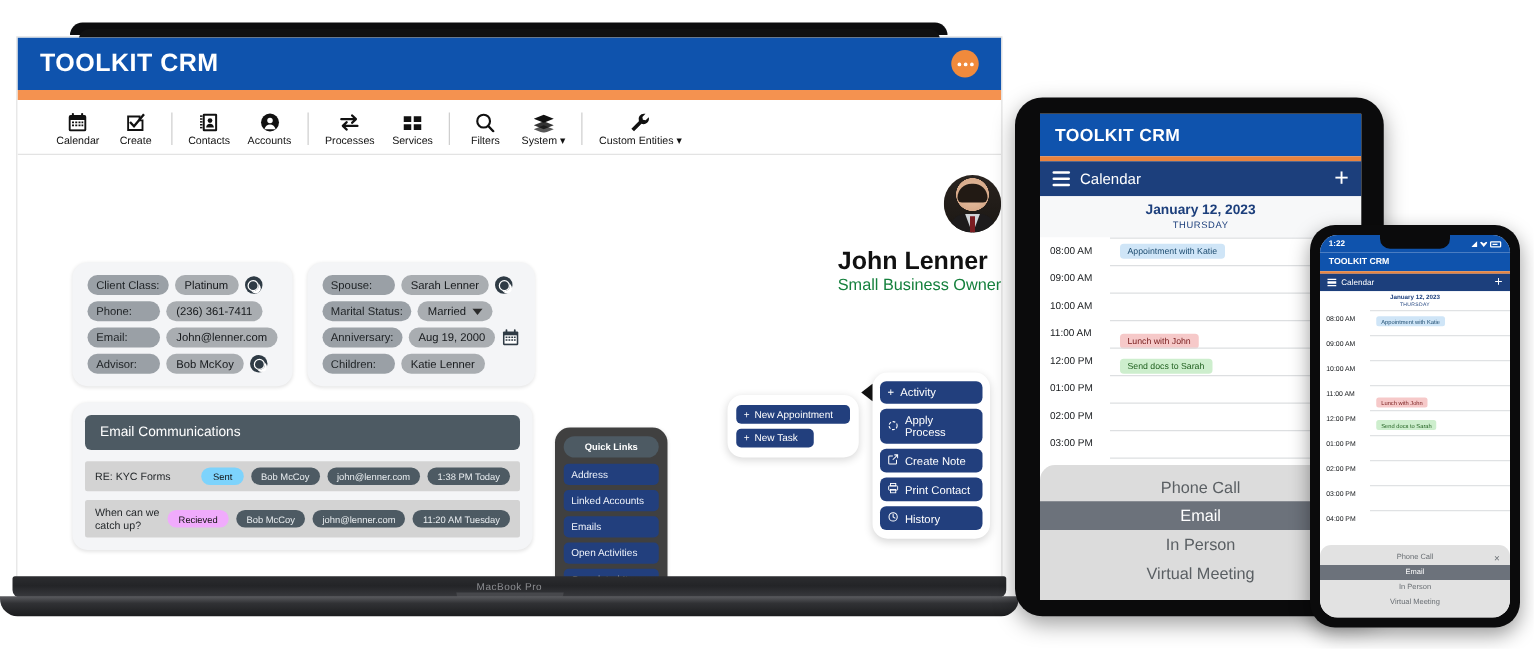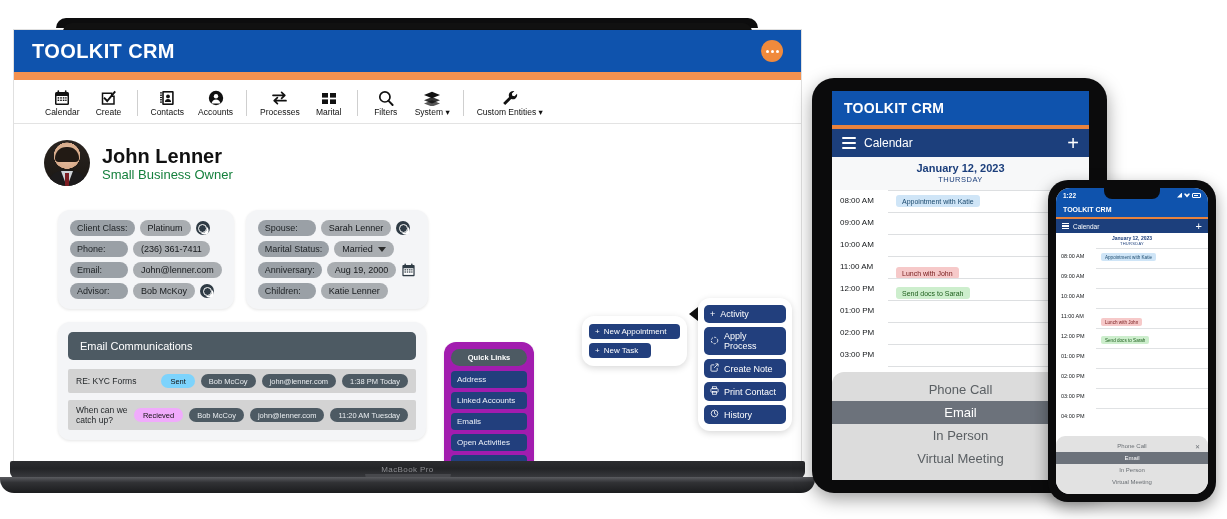--- a/index.html
+++ b/index.html
@@ -73,21 +73,21 @@
     display: flex; flex-direction: column; align-items: center; justify-content: center;
     min-width: 44px; padding: 0 7px; color: #111; gap: 1px;
   }
   .tb-ico { height: 17px; display: flex; align-items: flex-end; }
   .tb-label { font-size: 8.5px; color: #111; white-space: nowrap; }
   .tb-sep { width: 1px; height: 26px; background: #cfcfcf; margin: 0 6px; }
 
   .app-body { background: #fff; padding: 12px 0 0 0; position: relative; height: 346px; }
 
   
-  .profile { display: flex; align-items: center; gap: 12px; padding: 4px 0 0 30px; }
+  .profile { display: flex; align-items: flex-end; gap: 12px; padding: 4px 0 0 30px; flex-direction: column; }
   .avatar {
     width: 46px; height: 46px; border-radius: 50%;
     background:
       radial-gradient(circle at 50% 34%, #e8c3a5 0%, #d8ab8b 34%, transparent 35%),
       linear-gradient(#2a2420, #1b1713);
     position: relative; overflow: hidden; flex: 0 0 auto;
   }
   .avatar .hair { position:absolute; left:11px; top:7px; width:24px; height:15px;
     background:#221a14; border-radius:12px 12px 4px 4px; }
   .avatar .suit { position:absolute; left:4px; top:31px; width:38px; height:20px;
@@ -126,21 +126,21 @@
     width: 14px; height: 14px; border-radius: 50%; background: #2f3b45;
     display:flex; align-items:center; justify-content:center; flex:0 0 auto;
   }
   .mag:after { content:""; width:7px;height:7px;border:1.4px solid #fff;border-radius:50%;
     box-shadow: 2px 2px 0 -0.4px #fff; }
   .cal-ic { width: 15px; height: 14px; flex:0 0 auto; }
 
   
   .quicklinks {
     position: absolute; left: 430px; top: 218px; width: 90px;
-    background: #a21caf; border-radius: 12px; padding: 7px 7px 18px 7px;
+    background: #404040; border-radius: 12px; padding: 7px 7px 18px 7px;
     box-shadow: 0 1px 3px rgba(0,0,0,.10);
   }
   .ql-head {
     background: #4d5a63; color: #fff; font-size: 7.5px; font-weight: bold;
     text-align: center; border-radius: 9px; padding: 4px 0; margin-bottom: 5px;
   }
   .ql-item {
     background: #223f7d; color: #eef2fa; font-size: 8px; border-radius: 4px;
     padding: 4px 6px; margin-bottom: 4px;
   }
@@ -383,21 +383,21 @@
         </div>
         <div class="tb-item">
           <div class="tb-ico">
             <svg width="16" height="15" viewBox="0 0 16 15">
                 <rect x="1" y="2" width="6" height="4.6" fill="#111"></rect>
                 <rect x="9" y="2" width="6" height="4.6" fill="#111"></rect>
                 <rect x="1" y="8.4" width="6" height="4.6" fill="#111"></rect>
                 <rect x="9" y="8.4" width="6" height="4.6" fill="#111"></rect>
               </svg>
           </div>
-          <div class="tb-label">Marital</div>
+          <div class="tb-label">Services</div>
         </div>
         <div class="tb-sep"></div>
         <div class="tb-item">
           <div class="tb-ico">
             <svg width="16" height="16" viewBox="0 0 16 16">
                 <circle cx="6.9" cy="6.9" r="5.1" fill="none" stroke="#111" stroke-width="1.7"></circle>
                 <path d="M10.6 10.8l4 4.2" stroke="#111" stroke-width="1.9" stroke-linecap="round"></path>
               </svg>
           </div>
           <div class="tb-label">Filters</div>

